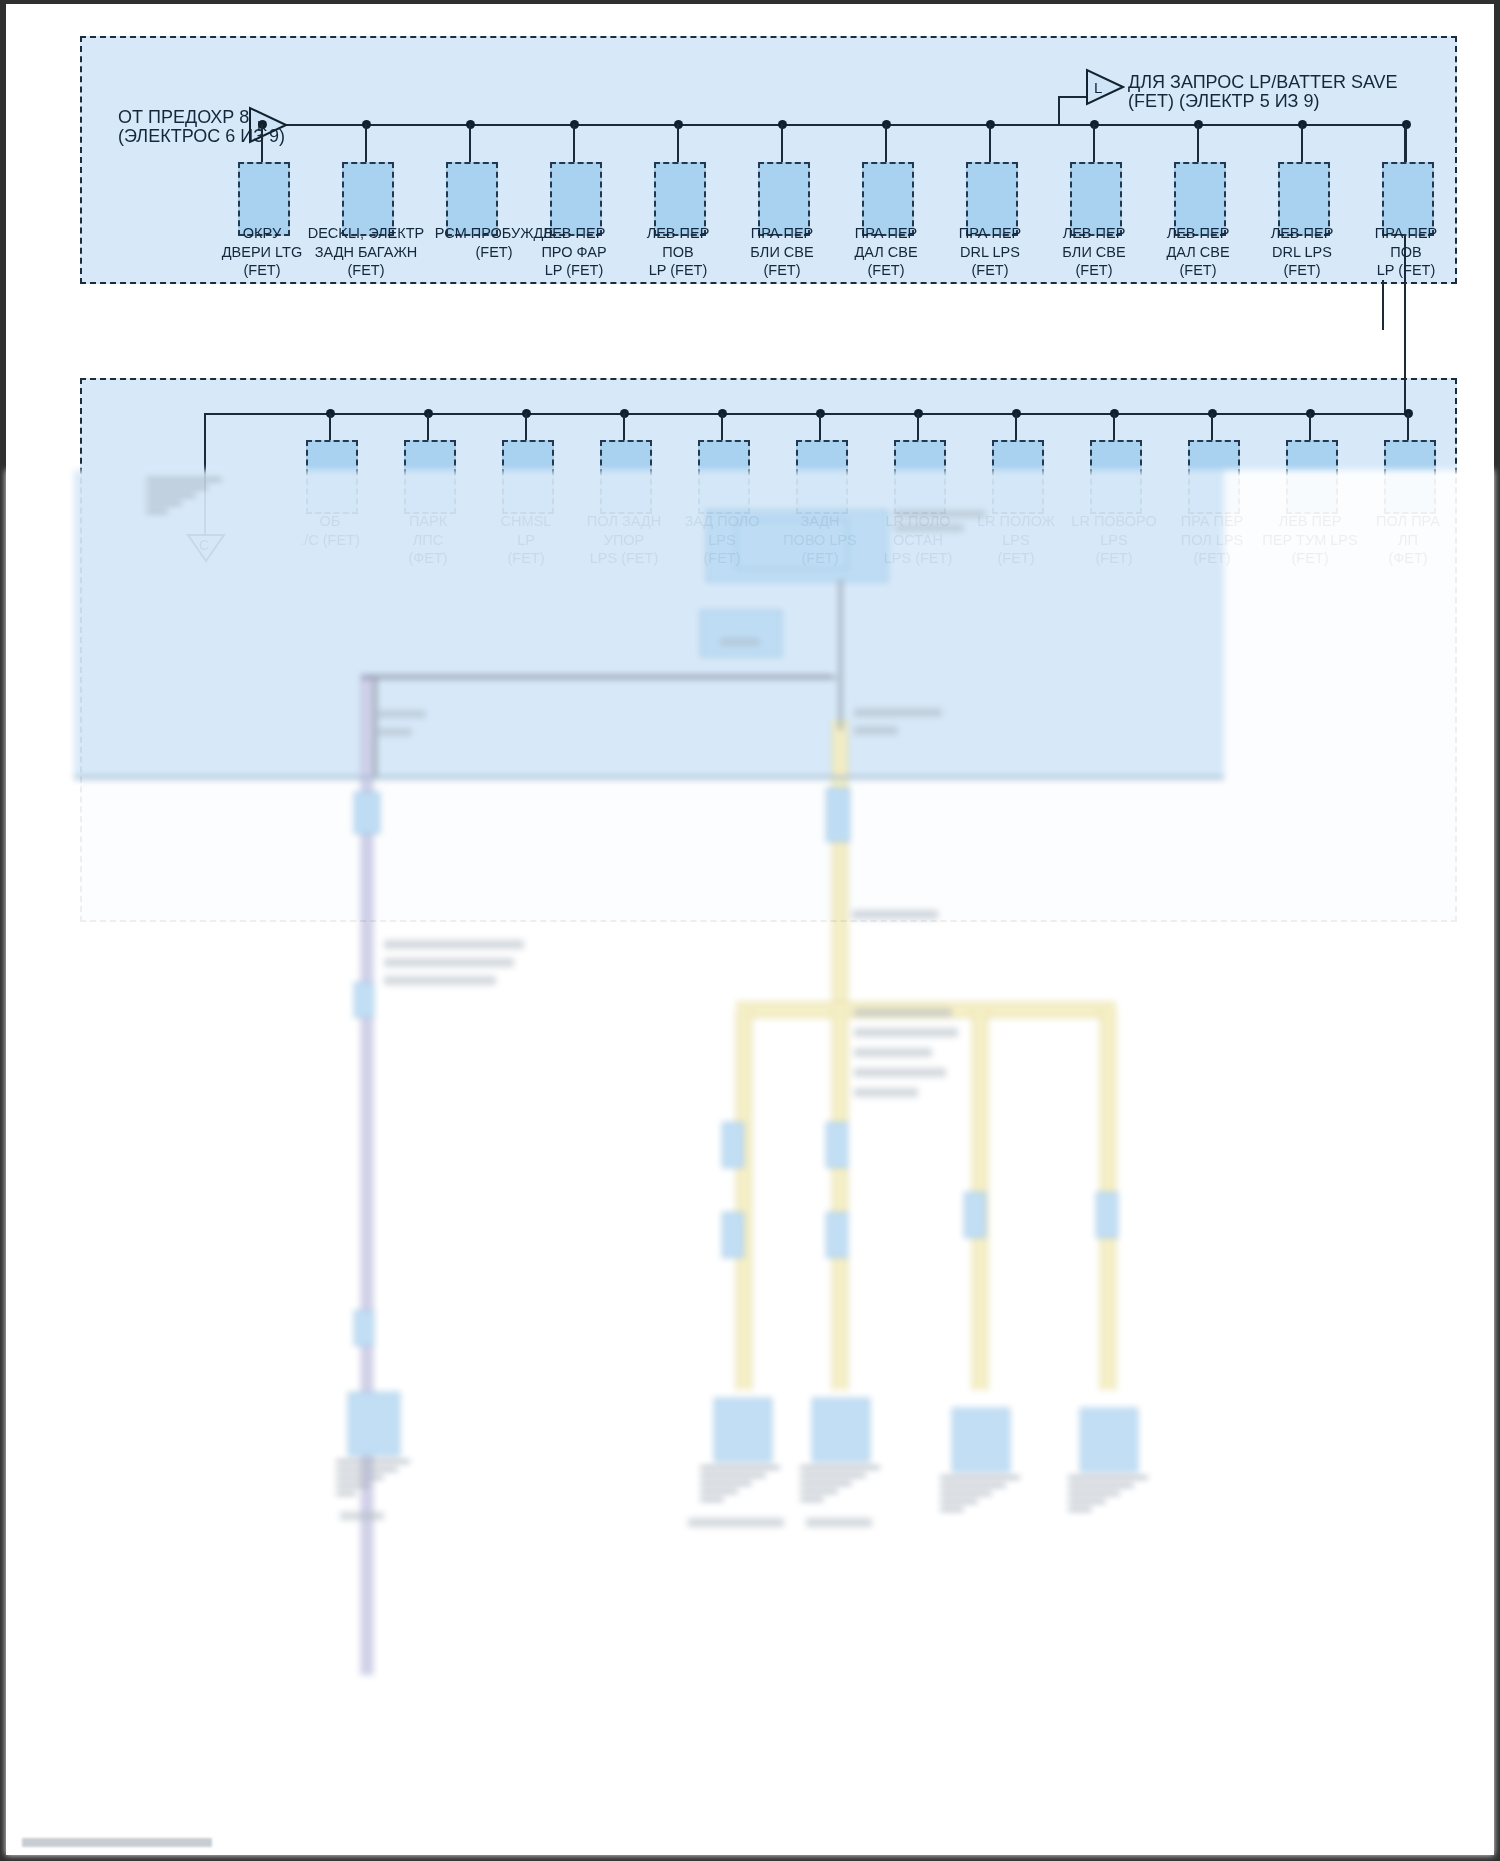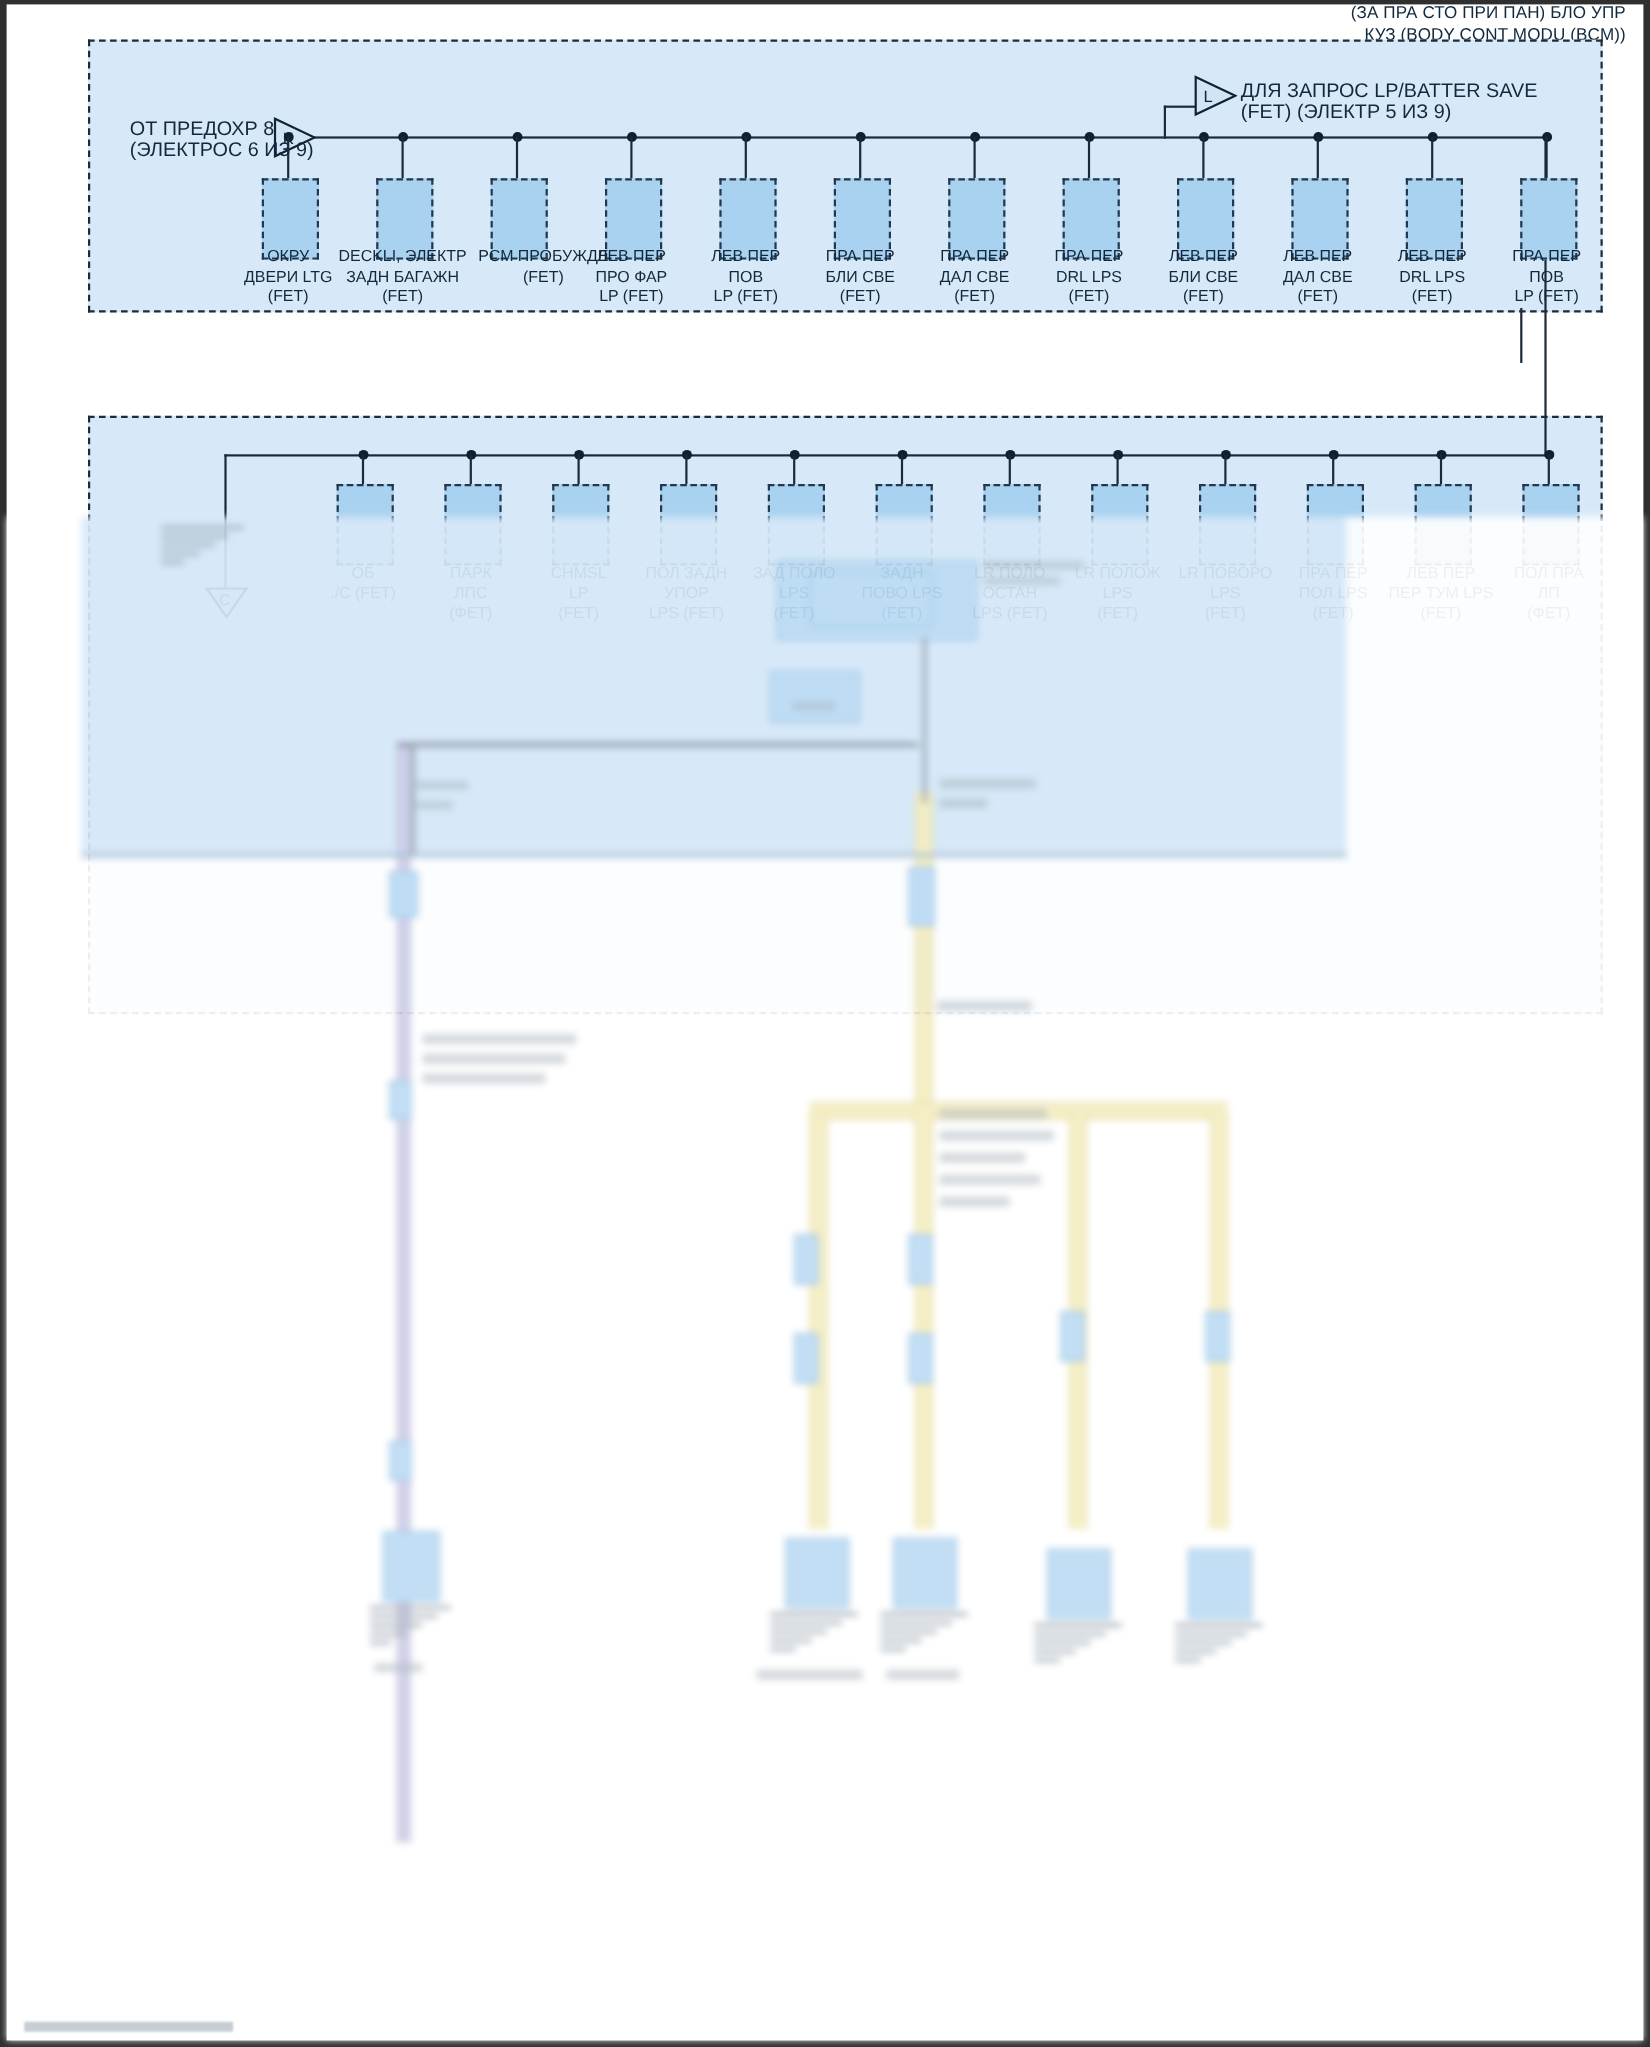--- a/index.html
+++ b/index.html
@@ -65,24 +65,20 @@
 </head>
 <body>
 
 <div id="page">
 
   <div class="frame-edge" id="edge-left"></div>
   <div class="frame-edge" id="edge-right"></div>
   <div class="frame-edge" id="edge-top"></div>
   <div class="frame-edge" id="edge-bottom"></div>
 
-  <div id="header-caption">
-    <div>(ЗА ПРА СТО ПРИ ПАН) БЛО УПР</div>
-    <div>КУЗ (BODY CONT MODU (BCM))</div>
-  </div>
 
   <div class="module" id="module-top"></div>
   <div class="module" id="module-bottom"></div>
 
   <div class="wire wire-h" style="left:256px;top:124px;width:1150px;"></div>
 
   <div class="wire wire-v" style="left:1404px;top:124px;height:291px;"></div>
 
   <div class="wire wire-v" style="left:1382px;top:280px;height:50px;"></div>
   <div class="wire wire-h" style="left:80px;top:330px;width:1304px;opacity:0;"></div>

